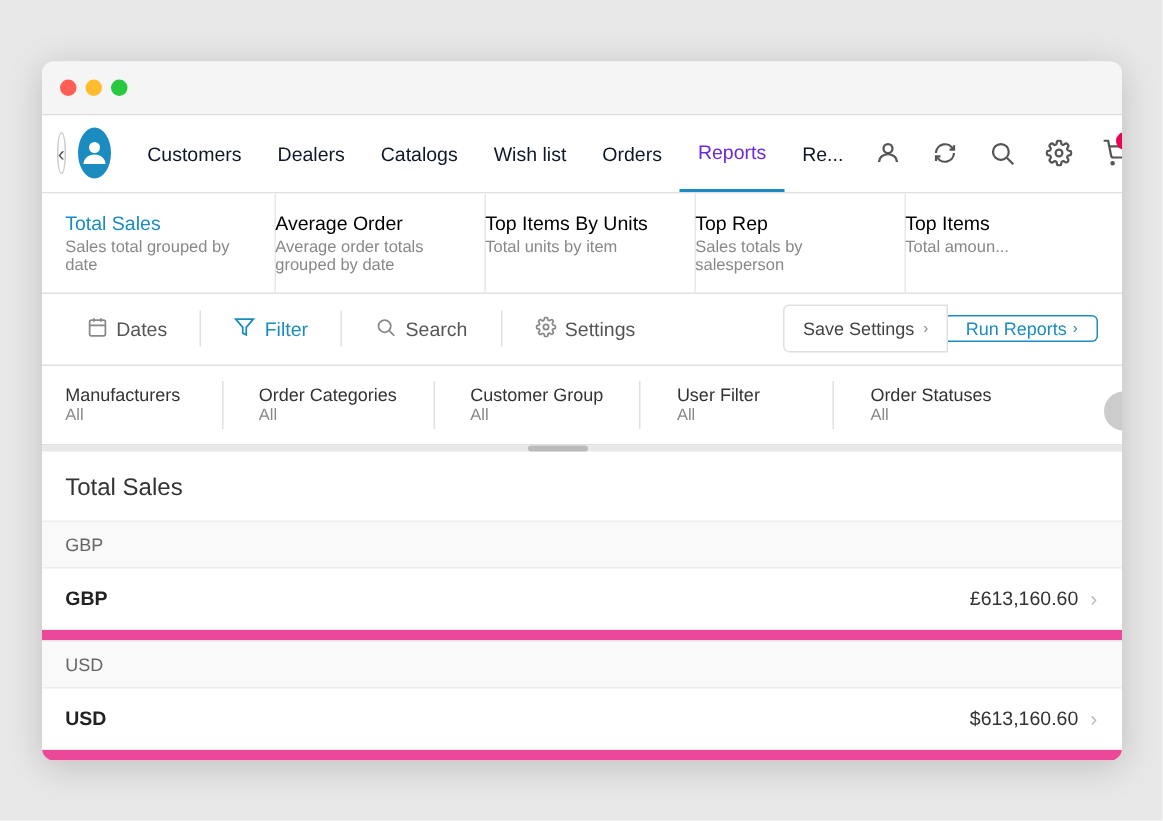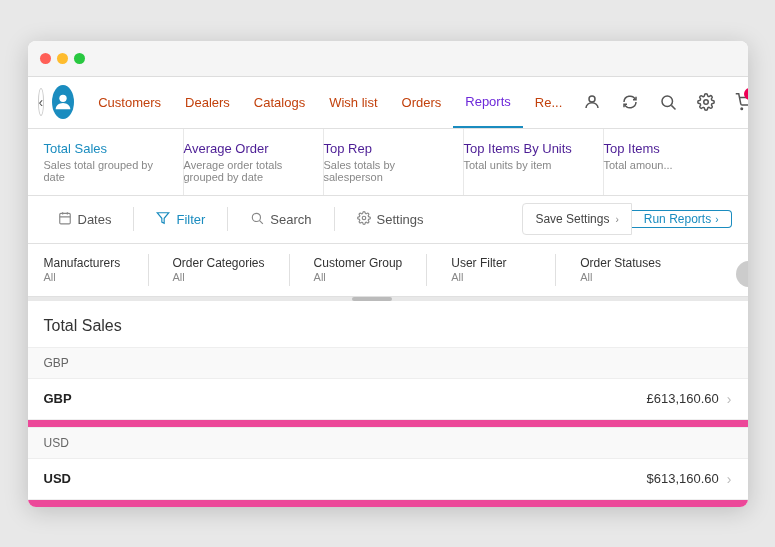--- a/index.html
+++ b/index.html
@@ -67,21 +67,21 @@
     }
     .nav-logo svg { width: 22px; height: 22px; }
     .nav-links {
       display: flex;
       align-items: center;
       flex: 1;
       gap: 0;
     }
     .nav-link {
       font-size: 13px;
-      color: #c2410c;
+      color: #0f172a;
       padding: 0 12px;
       height: 52px;
       display: flex; align-items: center;
       cursor: pointer;
       white-space: nowrap;
     }
     .nav-link.active { color: #6d28d9; border-bottom: 2px solid #1a8cbf; }
     .nav-actions {
       display: flex;
       align-items: center;
@@ -119,21 +119,21 @@
       padding: 12px 16px 12px 0;
       border-right: 1px solid #e8e8e8;
       cursor: pointer;
       min-width: 140px;
     }
     .report-tab:last-child { border-right: none; }
     .report-tab.active .tab-title { color: #1a8cbf; }
     .tab-title {
       font-size: 13px;
       font-weight: 500;
-      color: #4c1d95;
+      color: #000000;
       margin-bottom: 3px;
     }
     .tab-desc {
       font-size: 11px;
       color: #888;
     }
     
     .toolbar {
       background: #fff;
       border-bottom: 1px solid #e0e0e0;
@@ -358,26 +358,26 @@
     <div class="report-tabs">
       <div class="report-tab active">
         <div class="tab-title">Total Sales</div>
         <div class="tab-desc">Sales total grouped by date</div>
       </div>
       <div class="report-tab">
         <div class="tab-title">Average Order</div>
         <div class="tab-desc">Average order totals grouped by date</div>
       </div>
       <div class="report-tab">
+        <div class="tab-title">Top Items By Units</div>
+        <div class="tab-desc">Total units by item</div>
+      </div>
+      <div class="report-tab">
         <div class="tab-title">Top Rep</div>
         <div class="tab-desc">Sales totals by salesperson</div>
-      </div>
-      <div class="report-tab">
-        <div class="tab-title">Top Items By Units</div>
-        <div class="tab-desc">Total units by item</div>
       </div>
       <div class="report-tab">
         <div class="tab-title">Top Items</div>
         <div class="tab-desc">Total amoun...</div>
       </div>
     </div>
 
     <div class="toolbar">
       <button class="toolbar-btn">
         <span class="icon">

